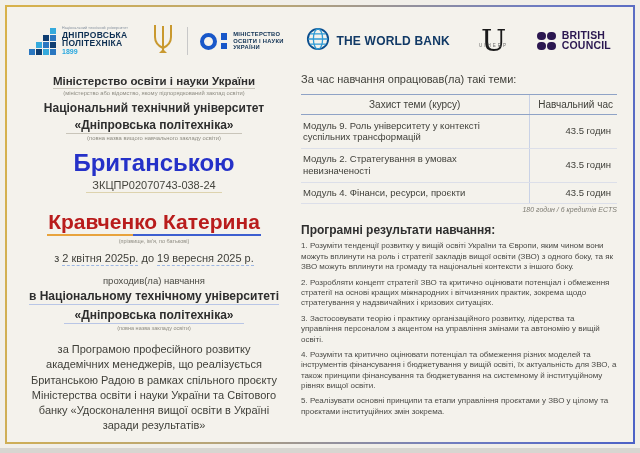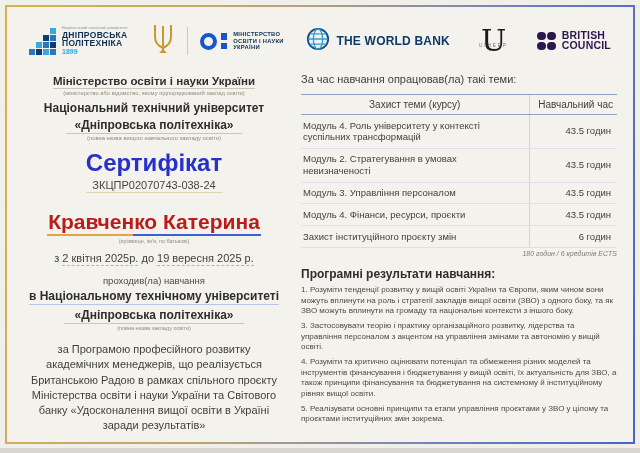--- a/index.html
+++ b/index.html
@@ -166,21 +166,21 @@
 
   <div class="columns">
 
     <div class="col-left">
       <div><span class="l-ministry">Міністерство освіти і науки України</span></div>
       <div class="l-sub">(міністерство або відомство, якому підпорядкований заклад освіти)</div>
       <div class="l-univ1">Національний технічний університет</div>
       <div><span class="l-univ2">«Дніпровська політехніка»</span></div>
       <div class="l-sub">(повна назва вищого навчального закладу освіти)</div>
 
-      <div class="cert-title">Сертифікат</div>
+      <div class="cert-title">Британською</div>
       <div><span class="cert-num">ЗКЦПР02070743-038-24</span></div>
 
       <div class="holder">Кравченко Катерина</div>
       <div class="holder-underline"></div>
       <div class="holder-sub">(прізвище, ім'я, по батькові)</div>
 
       <div class="period">
         <span>з</span>
         <span class="dashed">2 квітня 2025р.</span>
         <span>до</span>
@@ -201,45 +201,38 @@
 
       <table class="topics">
         <thead>
           <tr>
             <th>Захист теми (курсу)</th>
             <th>Навчальний час</th>
           </tr>
         </thead>
         <tbody>
           <tr>
-            <td>Модуль 4. Роль університету у контексті суспільних трансформацій</td>
+            <td>Модуль 9. Роль університету у контексті суспільних трансформацій</td>
             <td>43.5 годин</td>
           </tr>
           <tr>
             <td>Модуль 2. Стратегування в умовах невизначеності</td>
             <td>43.5 годин</td>
           </tr>
           <tr>
-            <td>Модуль 3. Управління персоналом</td>
-            <td>43.5 годин</td>
-          </tr>
-          <tr>
             <td>Модуль 4. Фінанси, ресурси, проєкти</td>
             <td>43.5 годин</td>
-          </tr>
-          <tr>
-            <td>Захист інституційного проєкту змін</td>
-            <td>6 годин</td>
           </tr>
         </tbody>
       </table>
       <div class="total">180 годин / 6 кредитів ECTS</div>
 
       <div class="outcomes-title">Програмні результати навчання:</div>
       <div class="outcome">1. Розуміти тенденції розвитку у вищій освіті України та Європи, яким чином вони можуть вплинути на роль і стратегії закладів вищої освіти (ЗВО) з одного боку, та як ЗВО можуть вплинути на громаду та національні контексти з іншого боку.</div>
+      <div class="outcome">2. Розробляти концепт стратегії ЗВО та критично оцінювати потенціал і обмеження стратегії на основі кращих міжнародних і вітчизняних практик, зокрема щодо стратегування у надзвичайних і кризових ситуаціях.</div>
       <div class="outcome">3. Застосовувати теорію і практику організаційного розвитку, лідерства та управління персоналом з акцентом на управління змінами та автономію у вищій освіті.</div>
       <div class="outcome">4. Розуміти та критично оцінювати потенціал та обмеження різних моделей та інструментів фінансування і бюджетування у вищій освіті, їх актуальність для ЗВО, а також принципи фінансування та бюджетування на системному й інституційному рівнях вищої освіти.</div>
       <div class="outcome">5. Реалізувати основні принципи та етапи управління проєктами у ЗВО у цілому та проєктами інституційних змін зокрема.</div>
 
     </div>
   </div>
 </div>
 
 <div class="page-shadow"></div>
 

